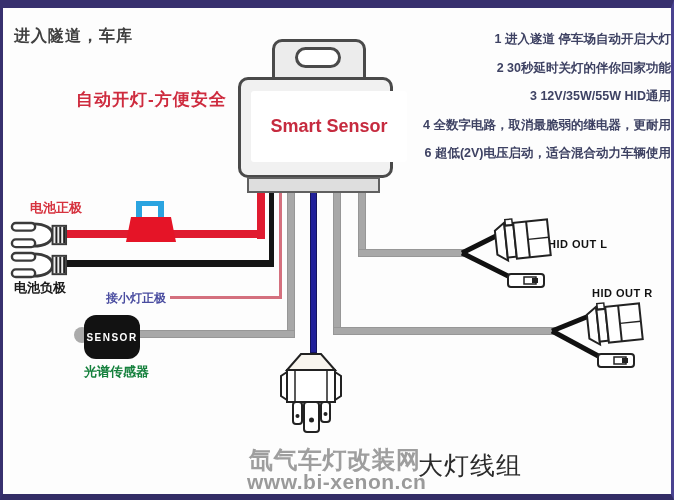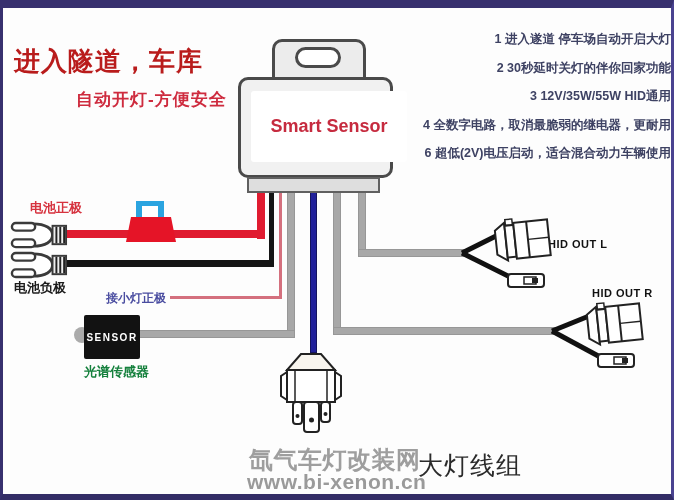--- a/index.html
+++ b/index.html
@@ -2,21 +2,21 @@
 <html><head>
 <meta charset="utf-8">
 <style>
   html,body{margin:0;padding:0;}
   body{font-family:"Liberation Sans","DejaVu Sans",sans-serif;background:#888;}
   .stage{position:relative;width:674px;height:500px;background:#fdfdfd;overflow:hidden;}
   .abs{position:absolute;}
   .frame-border{position:absolute;inset:0;border-top:8px solid #37306e;border-bottom:6px solid #332d66;
     border-left:3px solid #37306e;border-right:3px solid #4a4390;pointer-events:none;z-index:50;}
   
-  .tag1{left:14px;top:44px;font-size:26px;font-weight:bold;color:#b91c1c;letter-spacing:1px;}
+  .tag1{left:14px;top:26px;font-size:16px;font-weight:bold;color:#404040;letter-spacing:1px;}
   .tag2{left:76px;top:88px;font-size:17px;font-weight:bold;color:#ce2b3e;letter-spacing:1px;}
   
   .features{left:407px;top:31px;width:264px;display:flex;flex-direction:column;text-align:right;}
   .features .item{height:28.5px;font-size:12.5px;font-weight:600;color:#3e4263;white-space:nowrap;}
   
   .dev-tab{left:272px;top:39px;width:88px;height:42px;background:#ececec;border:3px solid #4a4a4a;border-radius:10px 10px 2px 2px;z-index:2;}
   .dev-hole{left:295px;top:47px;width:40px;height:15px;background:#fff;border:3px solid #4a4a4a;border-radius:999px;z-index:3;}
   .dev-body{left:238px;top:77px;width:155px;height:101px;background:#f1f1f1;border:3px solid #4a4a4a;border-radius:10px;z-index:4;box-sizing:border-box;}
   .dev-label{left:251px;top:91px;width:156px;height:71px;background:#fff;border-radius:3px;z-index:5;
     display:flex;align-items:center;justify-content:center;font-size:18px;font-weight:bold;color:#c62b3f;}
@@ -35,21 +35,21 @@
     clip-path:polygon(10% 0,90% 0,100% 100%,0 100%);}
   
   .lbl-batpos{left:14px;top:199px;font-size:13px;font-weight:bold;color:#d6333f;margin-left:16px;}
   .lbl-batneg{left:14px;top:279px;font-size:13px;font-weight:bold;color:#1c1c1c;}
   .lbl-park{left:106px;top:290px;font-size:12px;font-weight:bold;color:#4a4da0;}
   .lbl-sensor{left:84px;top:363px;font-size:13px;font-weight:bold;color:#15803d;}
   .lbl-hidl{left:548px;top:238px;font-size:11px;font-weight:bold;color:#111;letter-spacing:.5px;}
   .lbl-hidr{left:592px;top:287px;font-size:11px;font-weight:bold;color:#111;letter-spacing:.5px;text-align:center;}
   
   .sensor-bump{left:74px;top:327px;width:16px;height:16px;border-radius:50%;background:#ababab;z-index:1;}
-  .sensor-box{left:84px;top:315px;width:56px;height:44px;background:#121212;border-radius:2px;z-index:2;
+  .sensor-box{left:84px;top:315px;width:56px;height:44px;background:#121212;border-radius:12px;z-index:2;
     display:flex;align-items:center;justify-content:center;color:#fff;font-size:10px;font-weight:bold;letter-spacing:1.5px;}
   
   .title-prefix{left:164px;top:447px;font-size:26px;font-weight:500;color:#2b2b2b;letter-spacing:.5px;z-index:6;margin-top:48px;}
   .title-suffix{left:418px;top:449px;font-size:25px;font-weight:500;color:#2b2b2b;letter-spacing:1px;z-index:6;}
   .watermark{left:249px;top:444px;font-size:24px;font-weight:bold;color:#8e8e8e;opacity:.85;letter-spacing:.5px;z-index:7;}
   .website{left:247px;top:470px;font-size:21px;font-weight:bold;color:#9a9a9a;letter-spacing:.5px;z-index:6;}
   svg{display:block;}
 </style>
 </head>
 <body>

